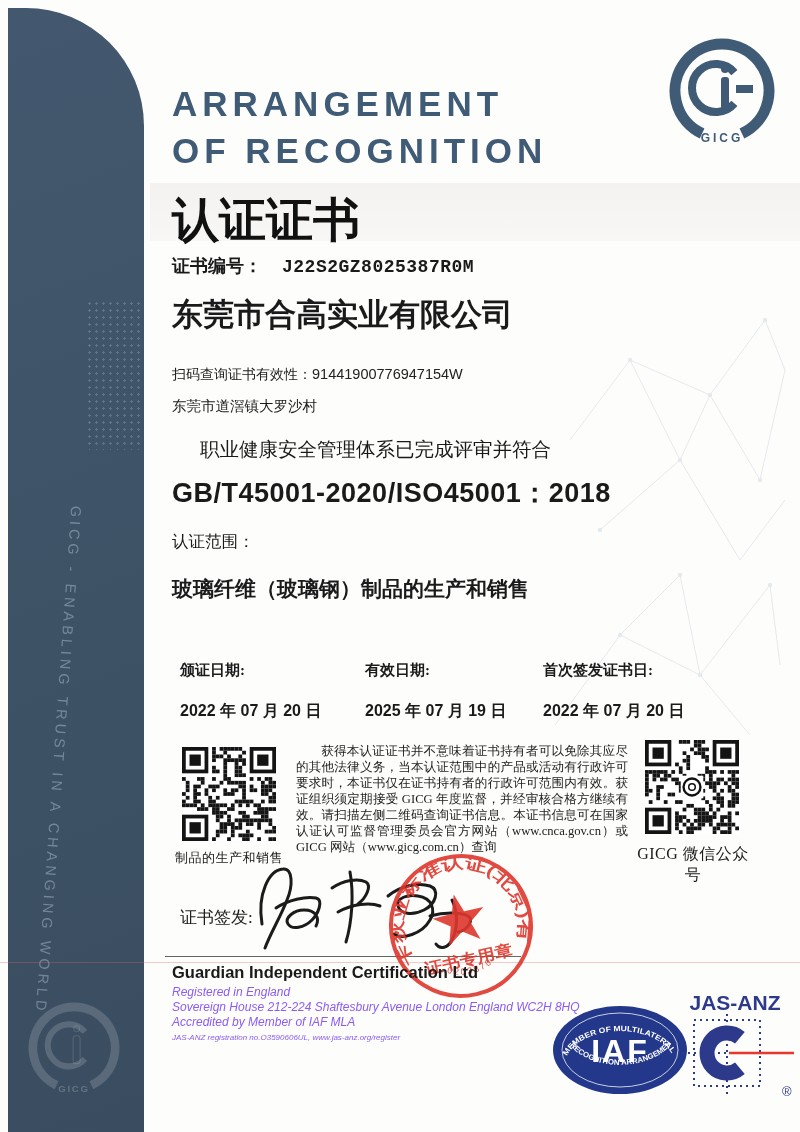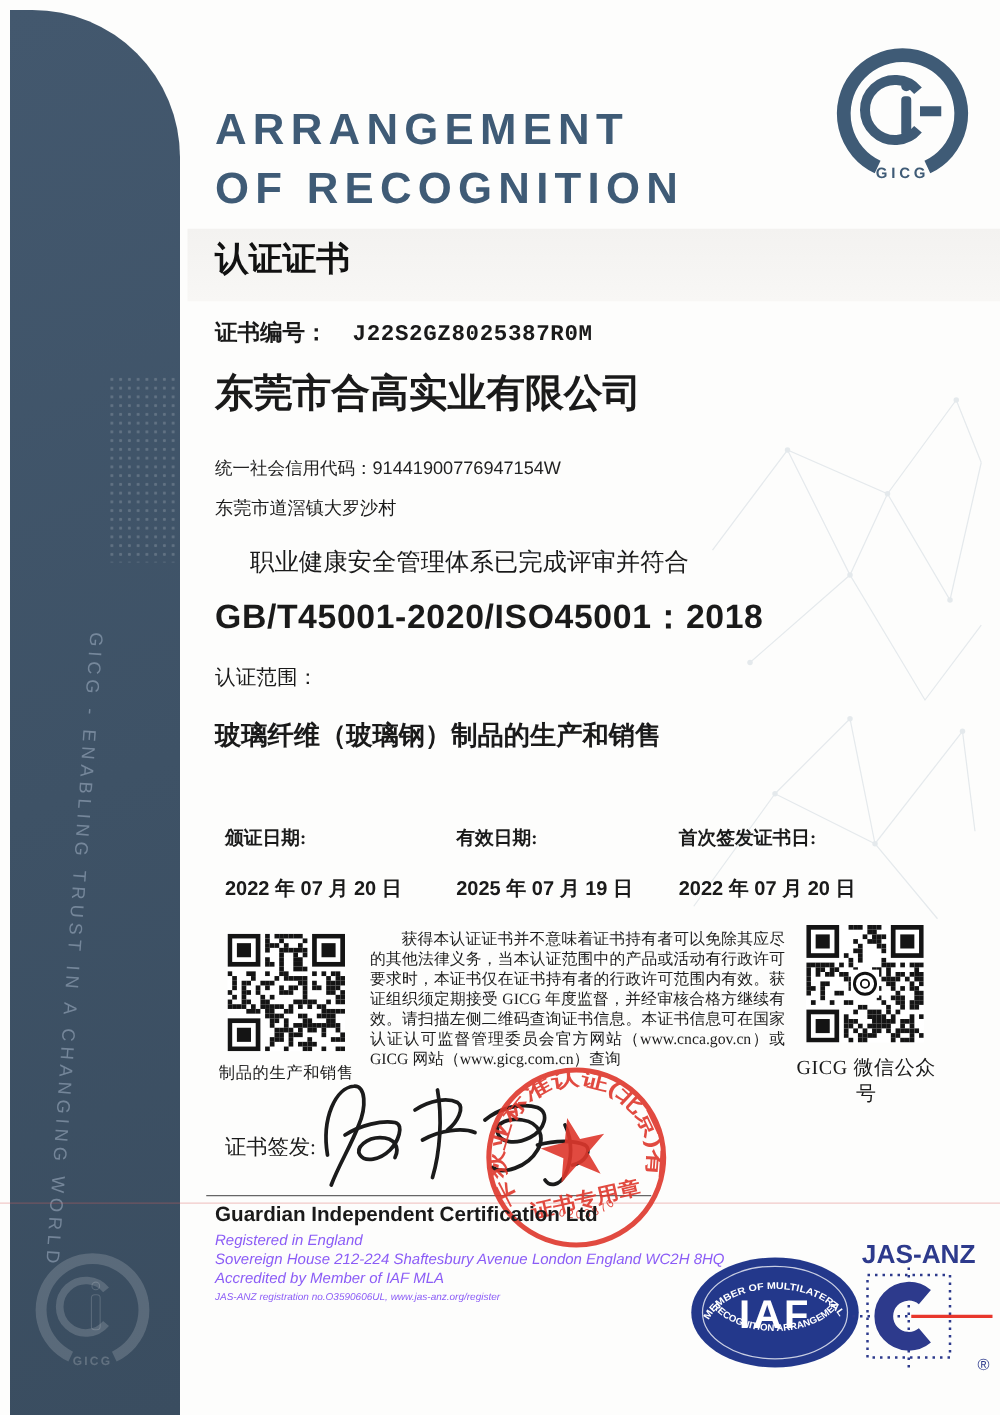--- a/index.html
+++ b/index.html
@@ -9,21 +9,21 @@
   
   .sidebar{left:8px;top:8px;width:136px;height:1124px;background:linear-gradient(160deg,#43586e 0%,#3e5266 55%,#3a4d60 100%);
            border-top-right-radius:118px;}
   .sidebar-dots{left:86px;top:300px;width:58px;height:150px;opacity:.8;
       background-image:radial-gradient(rgba(255,255,255,.22) 1px, transparent 1.4px);background-size:7px 7px;}
   .tagline{left:46px;top:505px;height:640px;writing-mode:vertical-rl;text-orientation:mixed;
            transform:rotate(4deg);font-size:14.5px;letter-spacing:4px;color:rgba(195,210,228,.42);white-space:nowrap;}
   
   .title{left:172px;top:80px;font-size:35px;line-height:47px;font-weight:800;letter-spacing:5px;color:#3f5b76;}
   .cn-band{left:150px;top:183px;width:650px;height:58px;background:linear-gradient(#f3f2f0,#f8f7f5);}
-  .cn-title{left:172px;top:189px;font-size:27px;font-weight:700;color:#111;font-family:Liberation Mono, monospace;}
+  .cn-title{left:172px;top:189px;font-size:47px;font-weight:700;color:#111;font-family:Liberation Mono, monospace;}
   .certnum{left:172px;top:254px;font-size:18px;font-weight:700;}
   .certnum .num{margin-left:20px;font-family:"Liberation Mono","DejaVu Sans Mono",monospace;font-size:18px;letter-spacing:.5px;}
   .company{left:172px;top:294px;font-size:31px;font-weight:600;font-family:"Liberation Serif","DejaVu Serif",serif;}
   .credit{left:172px;top:366px;font-size:14px;font-family:"Liberation Serif",serif;color:#222;}
   .credit .code{font-family:"Liberation Sans",sans-serif;font-size:14.5px;font-weight:500;}
   .address{left:172px;top:397px;font-size:14.5px;font-family:"Liberation Serif",serif;}
   .sysline{left:172px;top:436px;font-size:19.5px;font-family:"Liberation Serif",serif;margin-left:28px;}
   .standard{left:172px;top:475px;font-size:27px;font-weight:800;letter-spacing:.5px;}
   .scope-label{left:172px;top:531px;font-size:16.5px;font-family:"Liberation Serif",serif;}
   .scope{left:172px;top:573px;font-size:21px;font-weight:700;line-height:32px;}
@@ -113,21 +113,21 @@
   </div>
   <div class="abs cn-band"></div>
   <div class="abs cn-title">认证证书</div>
 
   <div class="abs certnum">
     <span>证书编号：</span><span class="num">J22S2GZ8025387R0M</span>
   </div>
 
   <div class="abs company">东莞市合高实业有限公司</div>
   <div class="abs credit">
-    <span>统一社会信用代码：</span><span class="code">91441900776947154W</span>
+    <span>扫码查询证书有效性：</span><span class="code">91441900776947154W</span>
   </div>
   <div class="abs address">东莞市道滘镇大罗沙村</div>
   <div class="abs sysline">职业健康安全管理体系已完成评审并符合</div>
   <div class="abs standard">GB/T45001-2020/ISO45001：2018</div>
   <div class="abs scope-label">认证范围：</div>
   <div class="abs scope">
     <div>玻璃纤维（玻璃钢）制品的生产和销售</div>
   </div>
 
   <div class="abs dcol1">

